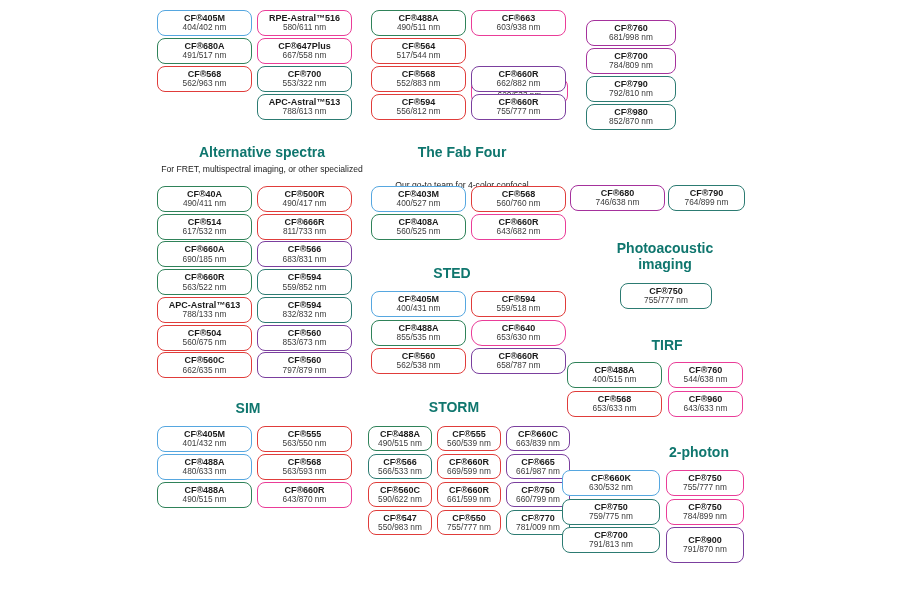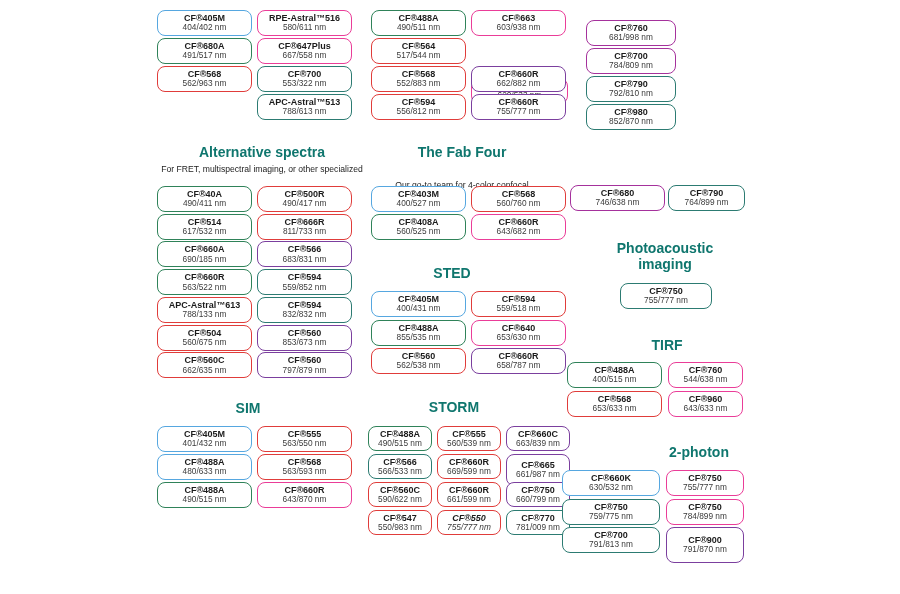--- a/index.html
+++ b/index.html
@@ -199,21 +199,21 @@
       <div class="dye-range">855/535 nm</div>
     </div>
     <div class="dye-box" style="left: 371px; top: 348px; width: 95px; height: 26px; border-color: rgb(224, 60, 58);">
       <div class="dye-name">CF®560</div>
       <div class="dye-range">562/538 nm</div>
     </div>
     <div class="dye-box" style="left: 471px; top: 291px; width: 95px; height: 26px; border-color: rgb(224, 60, 58);">
       <div class="dye-name">CF®594</div>
       <div class="dye-range">559/518 nm</div>
     </div>
-    <div class="dye-box" style="left: 471px; top: 319.5px; width: 95px; height: 26px; border-color: rgb(234, 61, 152);">
+    <div class="dye-box" style="left: 471px; top: 319.5px; width: 95px; height: 26px; border-color: rgb(234, 61, 152); border-radius: 11px;">
       <div class="dye-name">CF®640</div>
       <div class="dye-range">653/630 nm</div>
     </div>
     <div class="dye-box" style="left: 471px; top: 348px; width: 95px; height: 26px; border-color: rgb(123, 63, 158);">
       <div class="dye-name">CF®660R</div>
       <div class="dye-range">658/787 nm</div>
     </div>
     <div class="section-title" style="left: 665px; top: 241px;">Photoacoustic
 imaging</div>
     <div class="dye-box" style="left: 620px; top: 283px; width: 92px; height: 26px; border-color: rgb(44, 123, 114);">
@@ -284,29 +284,29 @@
       <div class="dye-range">560/539 nm</div>
     </div>
     <div class="dye-box" style="left: 437px; top: 454px; width: 64px; height: 25px; border-color: rgb(224, 60, 58);">
       <div class="dye-name">CF®660R</div>
       <div class="dye-range">669/599 nm</div>
     </div>
     <div class="dye-box" style="left: 437px; top: 482px; width: 64px; height: 25px; border-color: rgb(224, 60, 58);">
       <div class="dye-name">CF®660R</div>
       <div class="dye-range">661/599 nm</div>
     </div>
-    <div class="dye-box" style="left: 437px; top: 510px; width: 64px; height: 25px; border-color: rgb(224, 60, 58); font-style: italic;">
+    <div class="dye-box" style="left: 437px; top: 510px; width: 64px; height: 25px; border-color: rgb(224, 60, 58);">
       <div class="dye-name">CF®550</div>
       <div class="dye-range">755/777 nm</div>
     </div>
     <div class="dye-box" style="left: 506px; top: 426px; width: 64px; height: 25px; border-color: rgb(123, 63, 158);">
       <div class="dye-name">CF®660C</div>
       <div class="dye-range">663/839 nm</div>
     </div>
-    <div class="dye-box" style="left: 506px; top: 454px; width: 64px; height: 32px; border-color: rgb(123, 63, 158);">
+    <div class="dye-box" style="left: 506px; top: 454px; width: 64px; height: 25px; border-color: rgb(123, 63, 158);">
       <div class="dye-name">CF®665</div>
       <div class="dye-range">661/987 nm</div>
     </div>
     <div class="dye-box" style="left: 506px; top: 482px; width: 64px; height: 25px; border-color: rgb(123, 63, 158);">
       <div class="dye-name">CF®750</div>
       <div class="dye-range">660/799 nm</div>
     </div>
     <div class="dye-box" style="left: 506px; top: 510px; width: 64px; height: 25px; border-color: rgb(44, 123, 114);">
       <div class="dye-name">CF®770</div>
       <div class="dye-range">781/009 nm</div>

